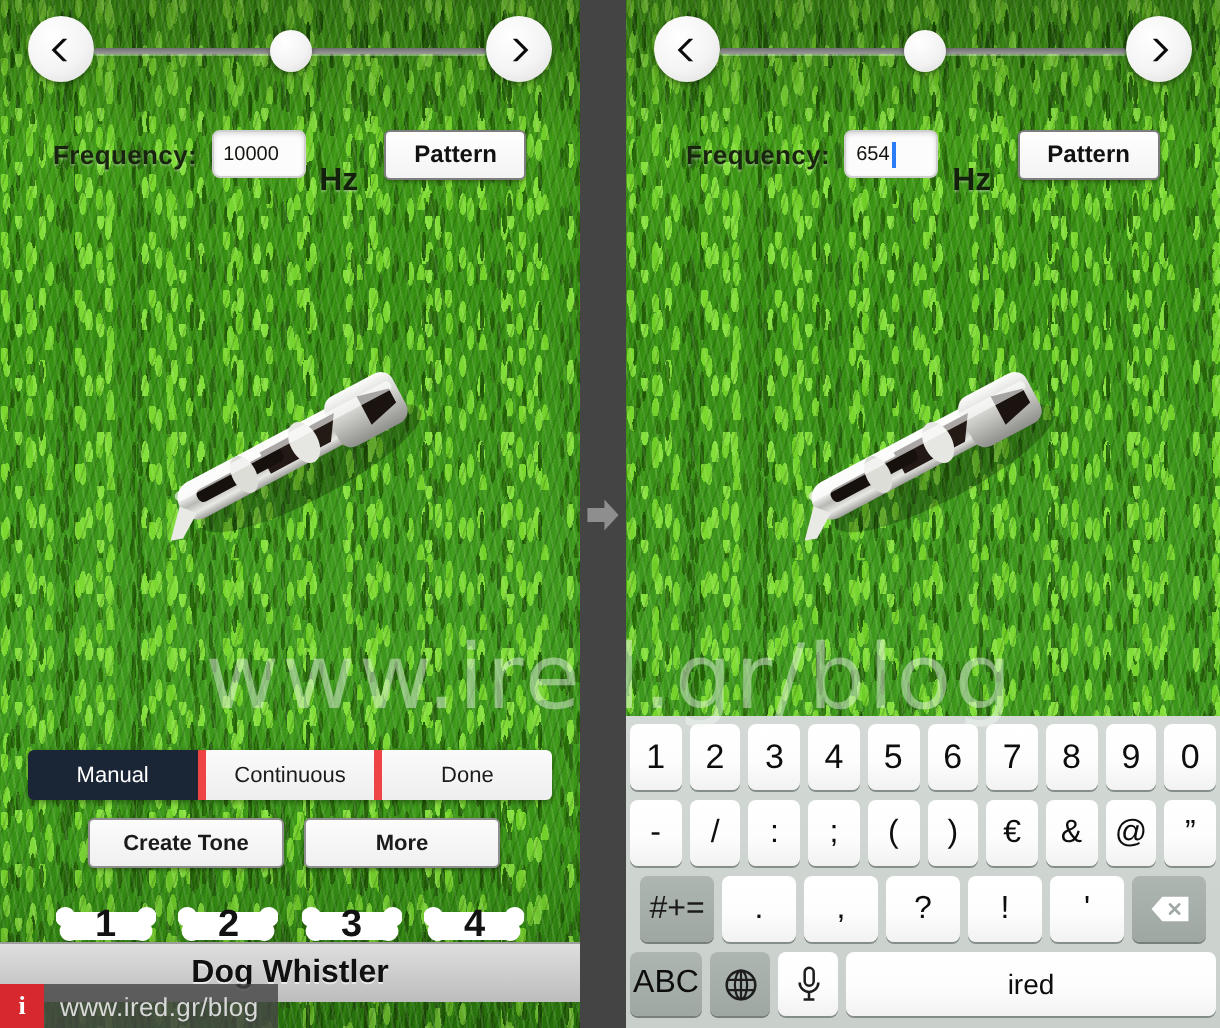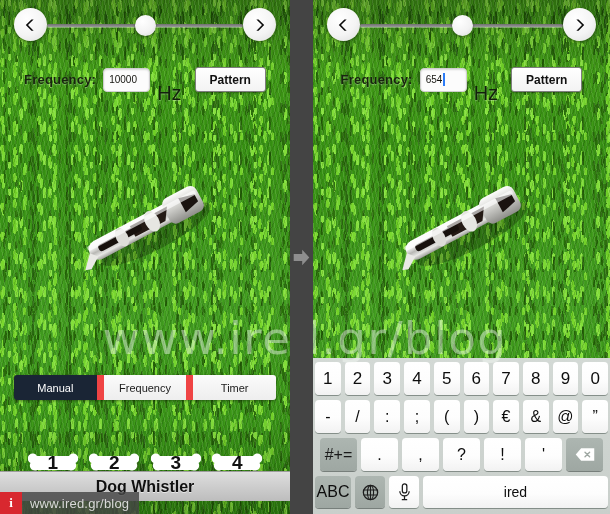--- a/index.html
+++ b/index.html
@@ -103,21 +103,21 @@
     width:47px; height:24px; border-radius:4px;
     background:#fcfcfc; border:1px solid #cfcfcf;
     box-shadow:inset 0 1px 2px rgba(0,0,0,.14);
     display:flex; align-items:center; padding-left:5px;
     font-size:10px; color:#14140f; position:relative;
   }
   .caret {
     display:inline-block; width:2px; height:13px; background:#2d7cf6; margin-left:1px;
   }
   .hz-label {
-    color:#12200c; font-size:20px; font-weight:normal;
+    color:#12200c; font-size:16px; font-weight:bold;
     text-shadow:0 1px 1px rgba(255,255,255,.30);
     margin-top:28px;
   }
   .pattern-btn {
     margin-left:6px; height:25px; padding:0 14px; border-radius:3px;
     background:linear-gradient(180deg,#ffffff 0%, #f3f3f3 100%);
     border:1px solid #7d7d7d;
     box-shadow:0 1px 2px rgba(0,0,0,.35);
     display:flex; align-items:center; justify-content:center;
     font-size:12px; font-weight:bold; color:#111111;
@@ -144,21 +144,21 @@
   
   .tabs {
     position:absolute; left:14px; top:375px; width:262px; height:25px;
     display:flex; border-radius:3px; overflow:hidden;
     box-shadow:0 1px 3px rgba(0,0,0,.4);
   }
   .tab {
     flex:1; display:flex; align-items:center; justify-content:center;
     font-size:11px; color:#1b1b1b;
     background:linear-gradient(180deg,#fbfbfb,#eeeeee);
-    border-right:7px solid #ef4444;
+    border-right:4px solid #ef4444;
   }
   .tab:last-child { border-right:none; }
   .tab.active { background:#1a2535; color:#ffffff; }
 
   .actions {
     position:absolute; left:44px; top:409px; width:206px; height:25px;
     display:flex; gap:10px;
   }
   .act-btn {
     flex:1; display:flex; align-items:center; justify-content:center;
@@ -301,24 +301,28 @@
           <ellipse cx="84" cy="64" rx="7" ry="11" fill="#e6e6e2"></ellipse>
           <ellipse cx="50" cy="64" rx="6" ry="10" fill="#ddddd8"></ellipse>
           <path d="M14 63 L2 76 L8 78 L20 70 Z" fill="#e9e9e5"></path>
           <rect x="14" y="56" width="122" height="5" rx="2.5" fill="rgba(255,255,255,.62)"></rect>
         </g>
       </svg>
     </div>
 
     <div class="tabs">
       <div class="tab active">Manual</div>
-      <div class="tab">Frequency</div>
-      <div class="tab">Timer</div>
-    </div>
-
+      <div class="tab">Continuous</div>
+      <div class="tab">Done</div>
+    </div>
+
+    <div class="actions">
+      <div class="act-btn">Create Tone</div>
+      <div class="act-btn">More</div>
+    </div>
 
     <div class="bones">
       <div class="bone">
         <svg viewBox="0 0 50 28">
           <path d="M9 7 a5 5 0 1 0 0 5 a5 5 0 1 0 0 9 l32 0 a5 5 0 1 0 0 -9 a5 5 0 1 0 0 -5 Z" fill="#ffffff"></path>
         </svg>
         <span>1</span>
       </div>
       <div class="bone">
         <svg viewBox="0 0 50 28">

